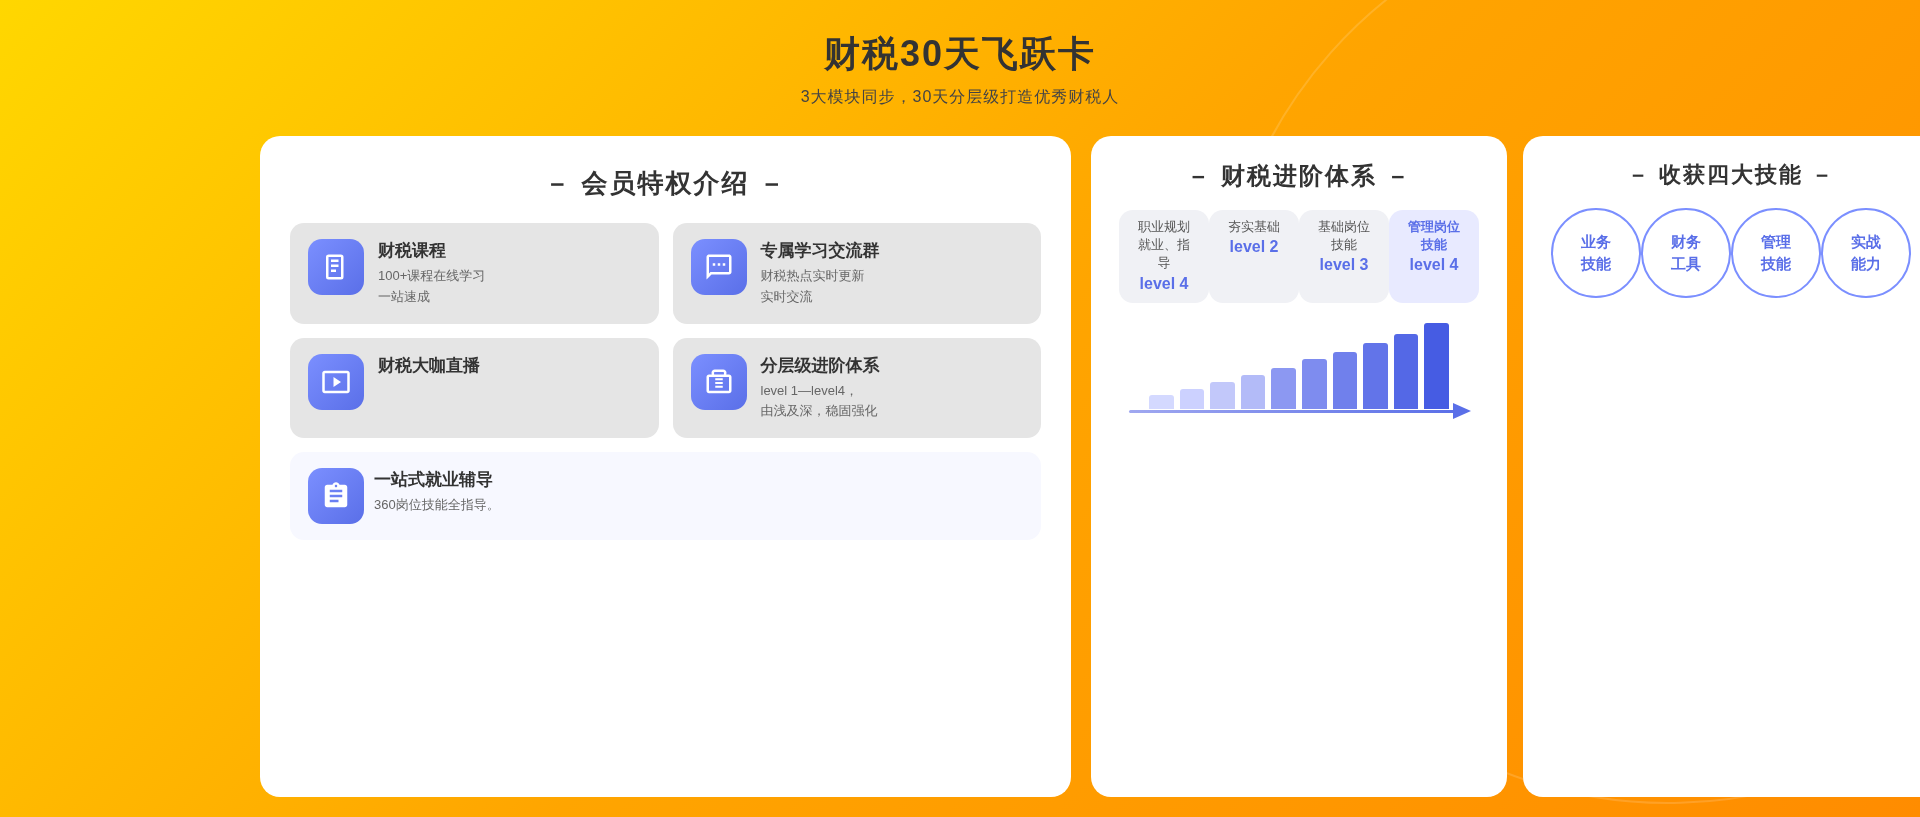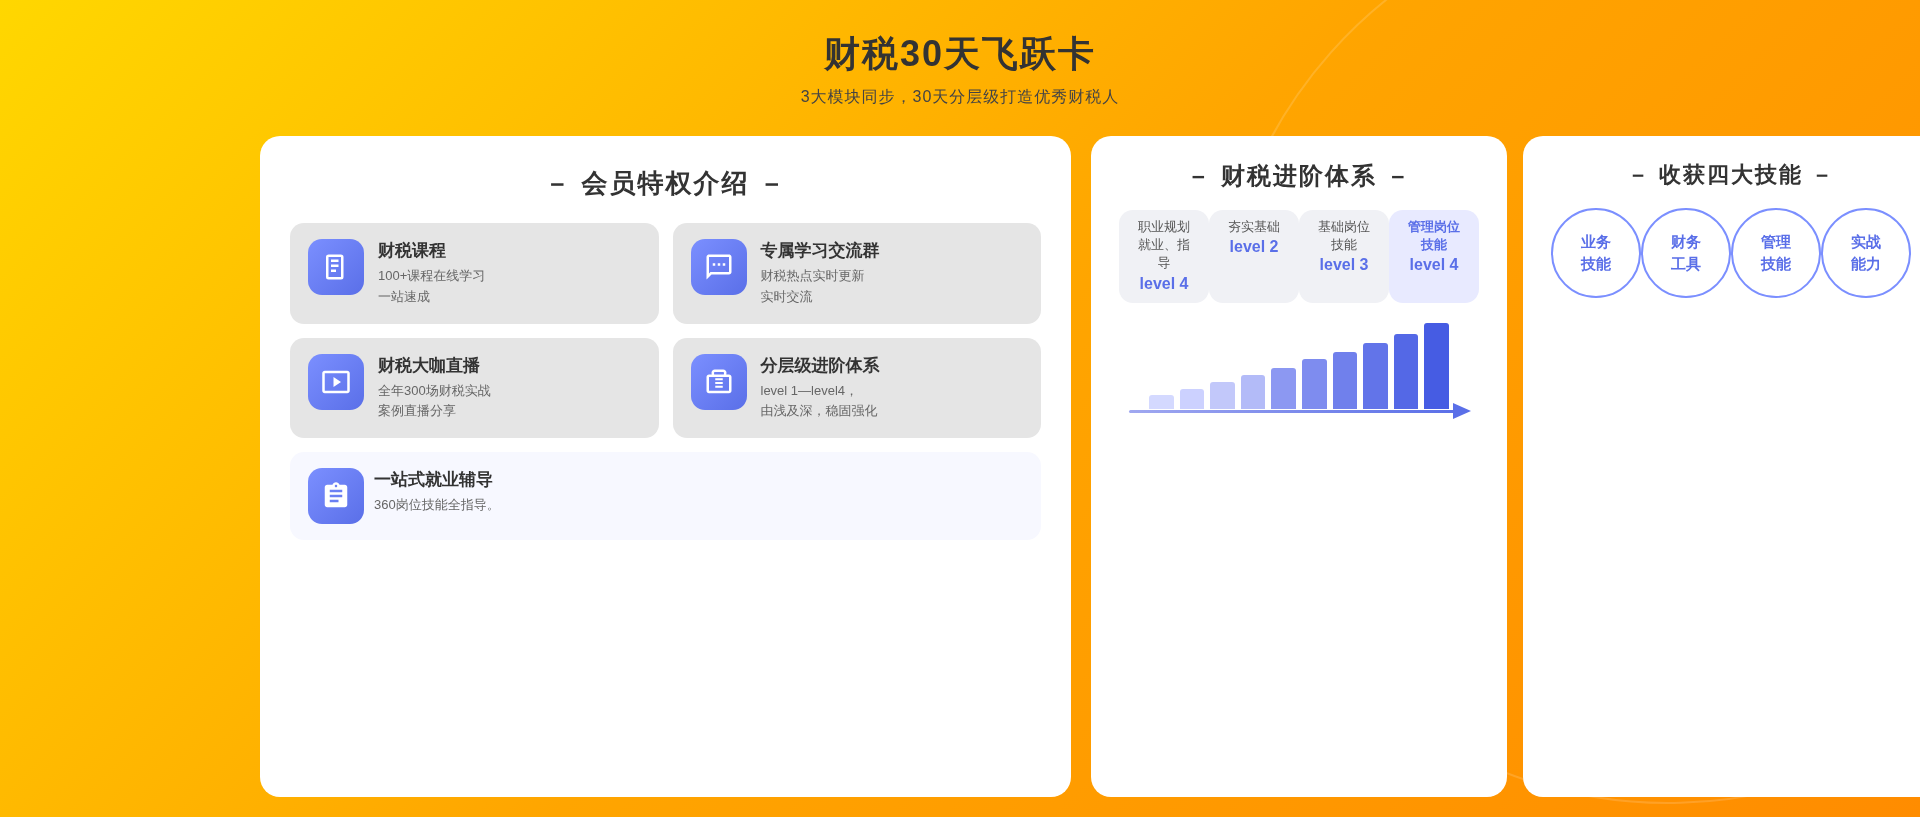--- a/index.html
+++ b/index.html
@@ -294,21 +294,20 @@
         </div>
 
         <div class="feature-card">
           <div class="feature-icon">
             <svg viewBox="0 0 24 24" xmlns="http://www.w3.org/2000/svg">
               <path d="M21 3H3c-1.1 0-2 .9-2 2v14c0 1.1.9 2 2 2h18c1.1 0 2-.9 2-2V5c0-1.1-.9-2-2-2zm0 16H3V5h18v14zM10 8l6 4-6 4V8z"></path>
             </svg>
           </div>
           <div class="feature-text">
             <div class="feature-title">财税大咖直播</div>
-            <div class="feature-desc">全年300场财税实战<br>案例直播分享</div>
           </div>
         </div>
 
         <div class="feature-card">
           <div class="feature-icon">
             <svg viewBox="0 0 24 24" xmlns="http://www.w3.org/2000/svg">
               <path d="M20 6h-2.18c.07-.44.18-.88.18-1.36C18 3.17 16.83 2 15.36 2H8.64C7.17 2 6 3.17 6 4.64c0 .48.1.92.18 1.36H4c-1.1 0-2 .9-2 2v11c0 1.1.9 2 2 2h16c1.1 0 2-.9 2-2V8c0-1.1-.9-2-2-2zM8.64 4h6.72C15.69 4 16 4.31 16 4.64c0 .49-.07.93-.2 1.36H8.2c-.13-.43-.2-.87-.2-1.36C8 4.31 8.31 4 8.64 4zM20 19H4V8h16v11z"></path>
               <path d="M9 12h6v1.5H9zm0 3h6v1.5H9zm0-6h6v1.5H9z"></path>
             </svg>
           </div>

